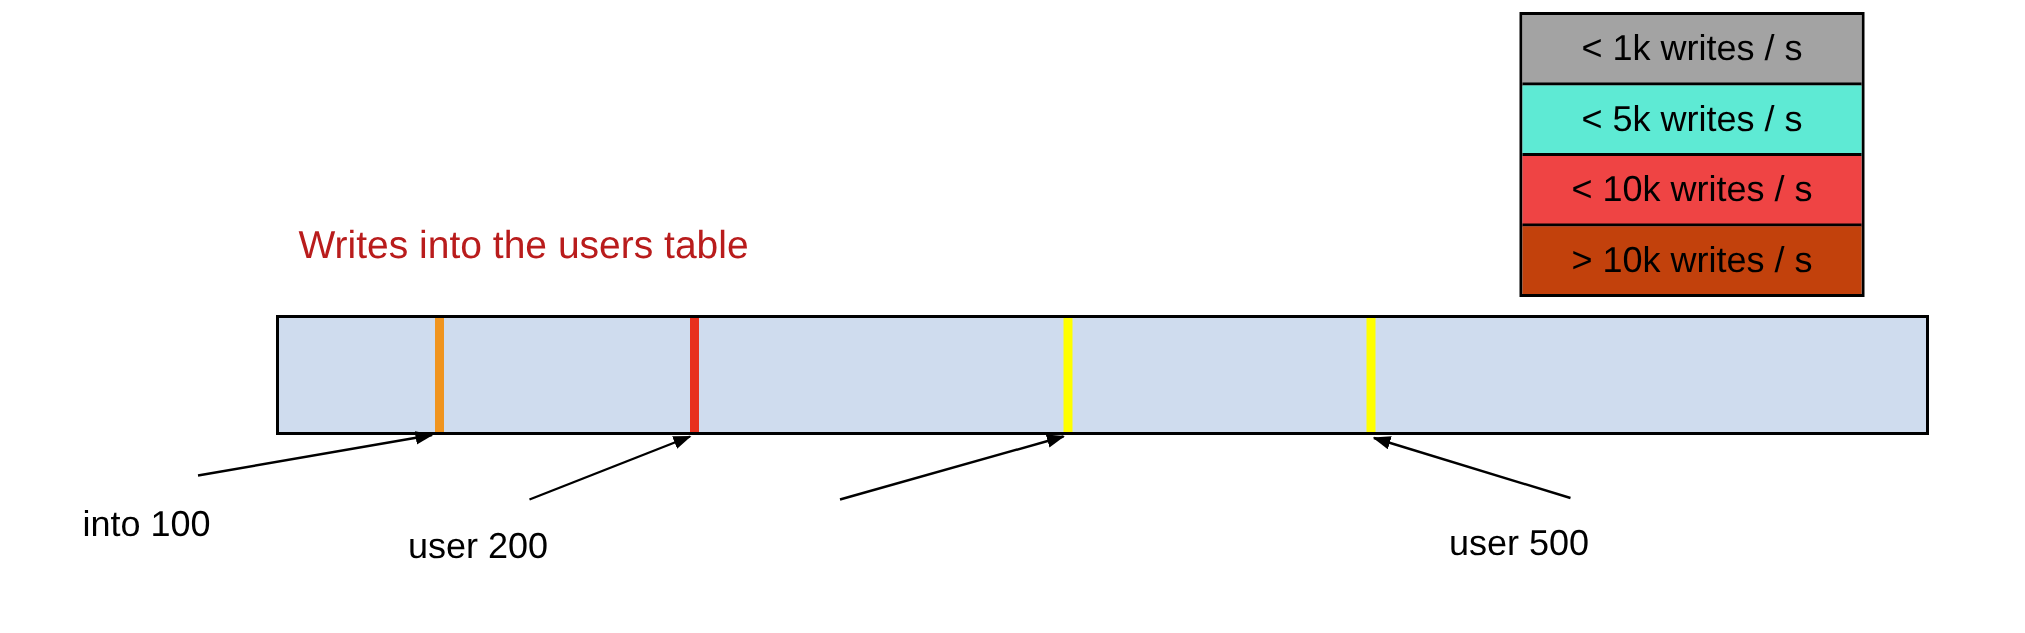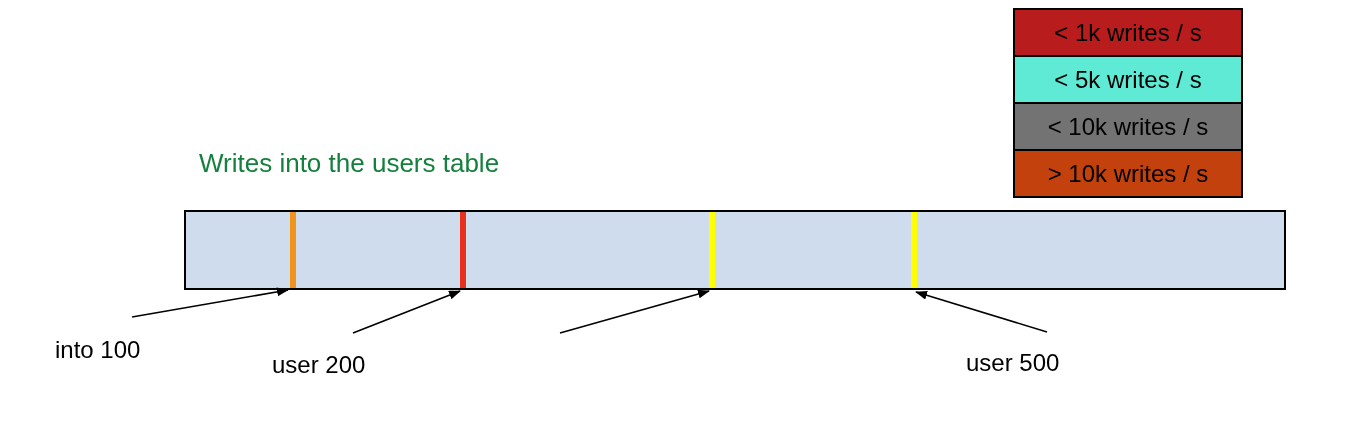--- a/index.html
+++ b/index.html
@@ -14,21 +14,21 @@
     height: 422px;
     background: #ffffff;
     overflow: hidden;
   }
   .title {
     position: absolute;
     left: 199px;
     top: 148px;
     font-size: 26px;
     line-height: 30px;
-    color: #15803d;
+    color: #b91c1c;
     white-space: nowrap;
   }
   .legend {
     position: absolute;
     left: 1013px;
     top: 8px;
     width: 226px;
     border: 2px solid #000000;
   }
   .legend-row {
@@ -76,27 +76,27 @@
   }
 </style>
 </head>
 <body>
 
 <div class="canvas">
 
   <div class="title">Writes into the users table</div>
 
   <div class="legend">
-    <div class="legend-row" style="background-color: #b91c1c;">
+    <div class="legend-row" style="background-color: #a3a3a3;">
       <span>&lt; 1k writes / s</span>
     </div>
     <div class="legend-row" style="background-color: #5eead4;">
       <span>&lt; 5k writes / s</span>
     </div>
-    <div class="legend-row" style="background-color: #737373;">
+    <div class="legend-row" style="background-color: #ef4444;">
       <span>&lt; 10k writes / s</span>
     </div>
     <div class="legend-row" style="background-color: #c2410c;">
       <span>&gt; 10k writes / s</span>
     </div>
   </div>
 
   <div class="bar" style="background-color: rgb(207, 220, 238);">
     <div class="stripe" style="left: 104px; background-color: rgb(240, 148, 30);"></div>
     <div class="stripe" style="left: 274px; background-color: rgb(232, 48, 30);"></div>

